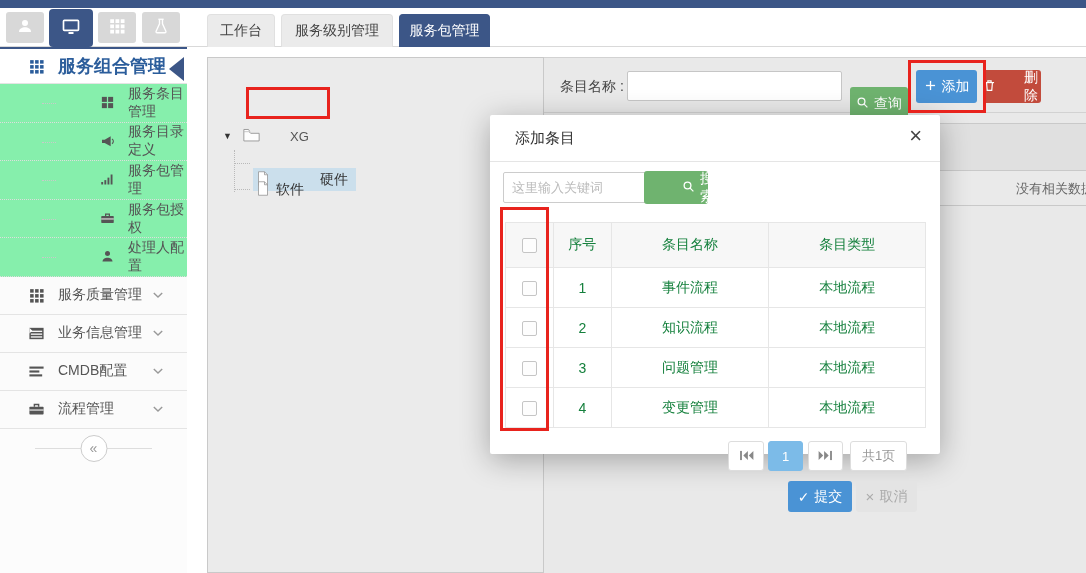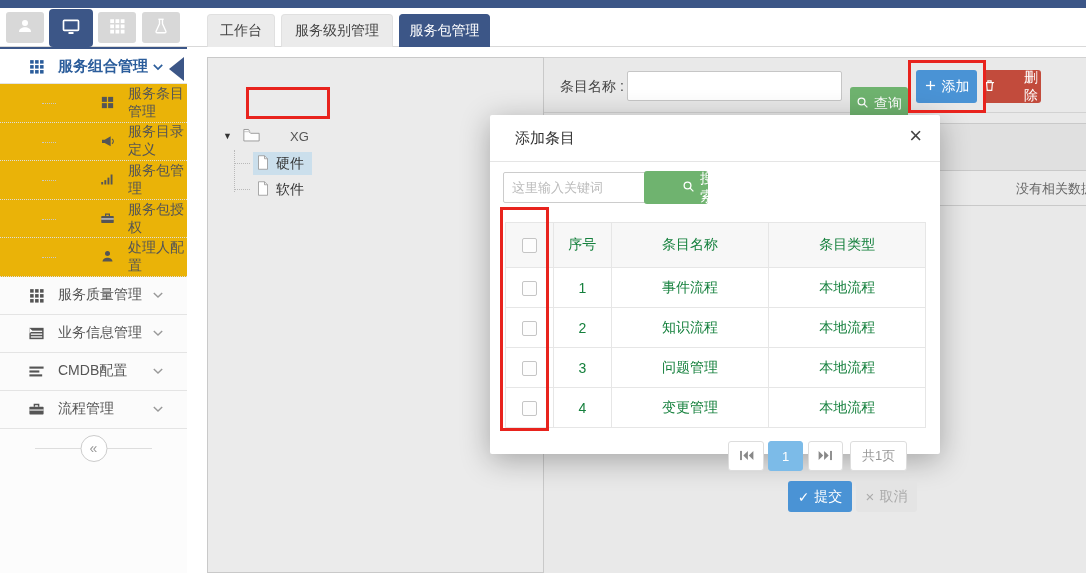--- a/index.html
+++ b/index.html
@@ -23,26 +23,26 @@
          color:#444; font-size:14px; cursor:pointer; }
   .tab.active { background:#3c5687; color:#fff; border-color:#3c5687; }
   
   .sidebar { position:absolute; left:0; top:47px; width:187px; height:526px; background:#fcfcfc; border-top:2px solid #3c5687; }
   .side-accent { position:absolute; right:0; top:0; width:4px; height:221px; background:#3c5687; }
   .side-arrow { position:absolute; right:3px; top:8px; width:0; height:0;
                 border-top:12px solid transparent; border-bottom:12px solid transparent; border-right:15px solid #3c5687; }
   .side-group-header { position:relative; height:35px; display:flex; align-items:center; padding-left:28px;
                        border-bottom:1px solid #e4e4e4; background:#fff; cursor:pointer; }
   .side-group-header .g-ico { width:17px; height:17px; margin-right:13px; }
-  .side-group-header .g-label { color:#2b5d9b; font-weight:bold; font-size:15px; }
+  .side-group-header .g-label { color:#2b5d9b; font-weight:bold; font-size:18px; }
   .side-group-header .g-chev { position:absolute; right:22px; top:11px; width:14px; height:14px; color:#2b5d9b; }
   .side-items { position:relative; background:#fff; }
   .side-items .vline { position:absolute; left:42px; top:0; bottom:19px; border-left:1px dotted #c9c9c9; }
   .side-item { position:relative; height:38.6px; display:flex; align-items:center; padding-left:100px;
-               border-bottom:1px dotted #ddd; color:#555; cursor:pointer; background:#eab308; }
+               border-bottom:1px dotted #ddd; color:#555; cursor:pointer; background:#86efac; }
   .side-item::before { content:""; position:absolute; left:42px; top:19px; width:14px; border-top:1px dotted #c9c9c9; }
   .side-item .i-ico { position:absolute; left:100px; width:16px; height:16px; }
   .side-item .i-label { margin-left:28px; font-size:14px; }
   .side-section { position:relative; height:38px; display:flex; align-items:center; padding-left:28px;
                   border-bottom:1px solid #e4e4e4; color:#555; background:#fbfbfb; cursor:pointer; }
   .side-section .s-ico { width:17px; height:17px; margin-right:13px; }
   .side-section .s-chev { position:absolute; right:22px; width:14px; height:14px; color:#999; }
   .side-collapse { position:relative; height:40px; }
   .side-collapse .hline { position:absolute; left:35px; right:35px; top:19px; border-top:1px solid #ddd; }
   .collapse-btn { position:absolute; left:50%; top:6px; transform:translateX(-50%); width:27px; height:27px;
@@ -293,21 +293,21 @@
       <span class="tree-caret">▼</span>
       <span class="tree-folder"><svg viewBox="0 0 20 16" width="17" height="14">
             <path d="M1 4h6l2 2h10v9H1z" fill="#fdfdfd" stroke="#8f8f8f"></path>
             <path d="M1 4V1.5h5.5L8 4" fill="#fdfdfd" stroke="#8f8f8f"></path>
           </svg></span>
       <span class="tree-root-label">XG</span>
     </div>
     <span class="tree-vline"></span>
     <span class="tree-stub" style="top:105px;"></span>
     <span class="tree-stub" style="top:131px;"></span>
-    <div class="tree-node selected" style="top:94px;">
+    <div class="tree-node selected" style="top:110px;gap:44px;">
       <span><svg viewBox="0 0 16 20" width="12" height="15">
             <path d="M2 1h8l4 4v14H2z" fill="#fff" stroke="#8f8f8f"></path>
             <path d="M10 1v4h4" fill="none" stroke="#8f8f8f"></path>
           </svg></span>
       <span class="node-label">硬件</span>
     </div>
     <div class="tree-node" style="top:120px;">
       <span><svg viewBox="0 0 16 20" width="12" height="15">
             <path d="M2 1h8l4 4v14H2z" fill="#fff" stroke="#8f8f8f"></path>
             <path d="M10 1v4h4" fill="none" stroke="#8f8f8f"></path>

